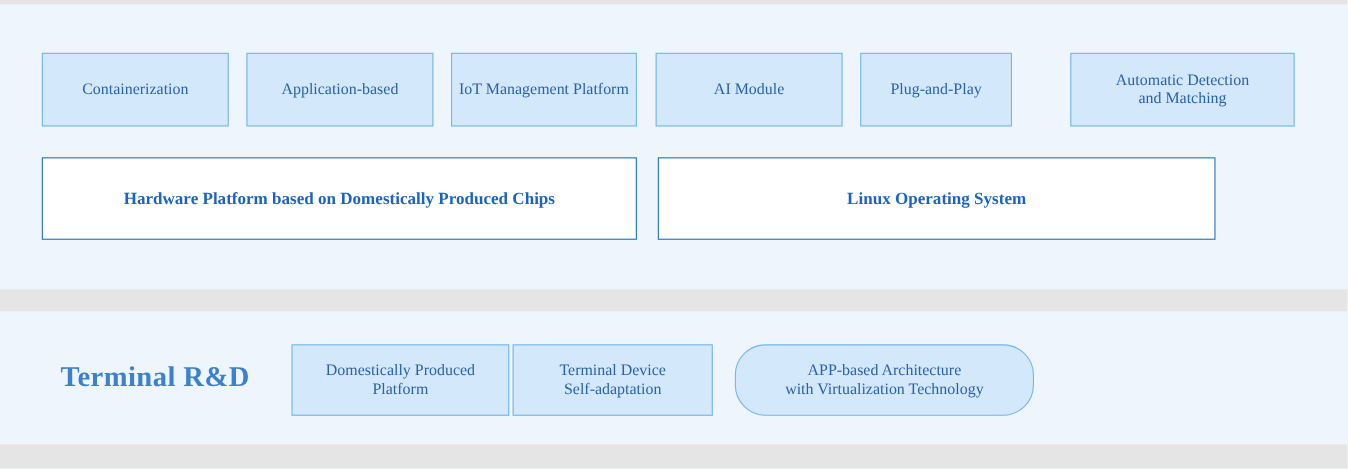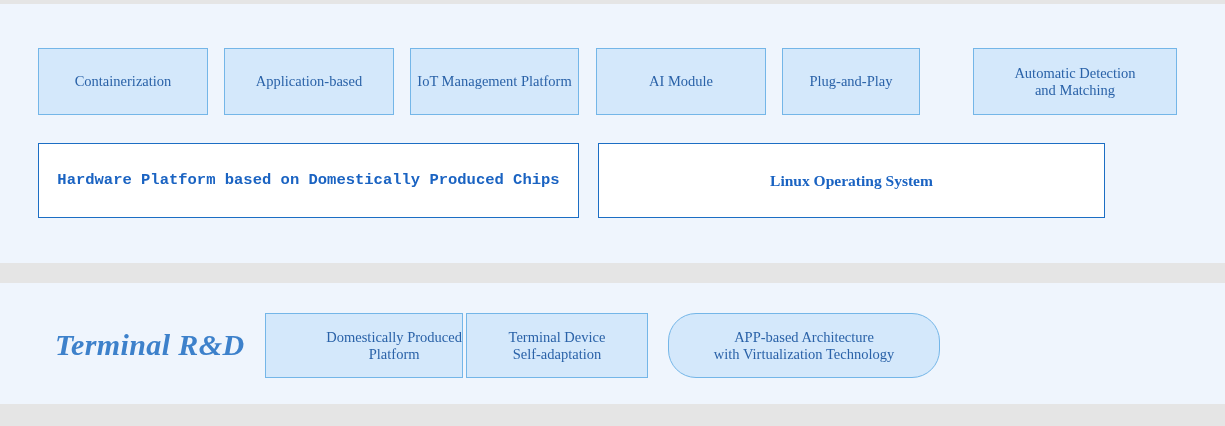--- a/index.html
+++ b/index.html
@@ -64,40 +64,39 @@
   .r1 { top: 48px; height: 67px; }
   .r1-c1 { left: 38px;   width: 170px; }
   .r1-c2 { left: 224px;  width: 170px; }
   .r1-c3 { left: 410px;  width: 169px; font-family: Liberation Serif, serif; }
   .r1-c4 { left: 596px;  width: 170px; }
   .r1-c5 { left: 782px;  width: 138px; }
   .r1-c6 { left: 973px;  width: 204px; }
 
   
   .r2 { top: 143px; height: 75px; }
-  .r2-c1 { left: 38px;  width: 541px; font-family: Liberation Mono, monospace; }
+  .r2-c1 { left: 38px;  width: 541px; }
   .r2-c2 { left: 598px; width: 507px; }
 
   
   .section-label {
     position: absolute;
     left: 55px;
     top: 328px;
     width: 200px;
     color: #3d81cb;
-    font-size: 30px;
+    font-size: 26px;
     font-weight: bold;
     letter-spacing: 0.4px;
     white-space: nowrap;
-    font-style: italic;
   }
 
   
   .r3 { top: 313px; height: 65px; }
-  .r3-c1 { left: 265px; width: 198px; justify-content: flex-end; }
+  .r3-c1 { left: 265px; width: 198px; }
   .r3-c2 { left: 466px; width: 182px; }
   .r3-c3 { left: 668px; width: 272px; border-radius: 28px; }
 
   .node span { display: block; }
 </style>
 </head>
 <body>
 
 <div class="diagram">
 

